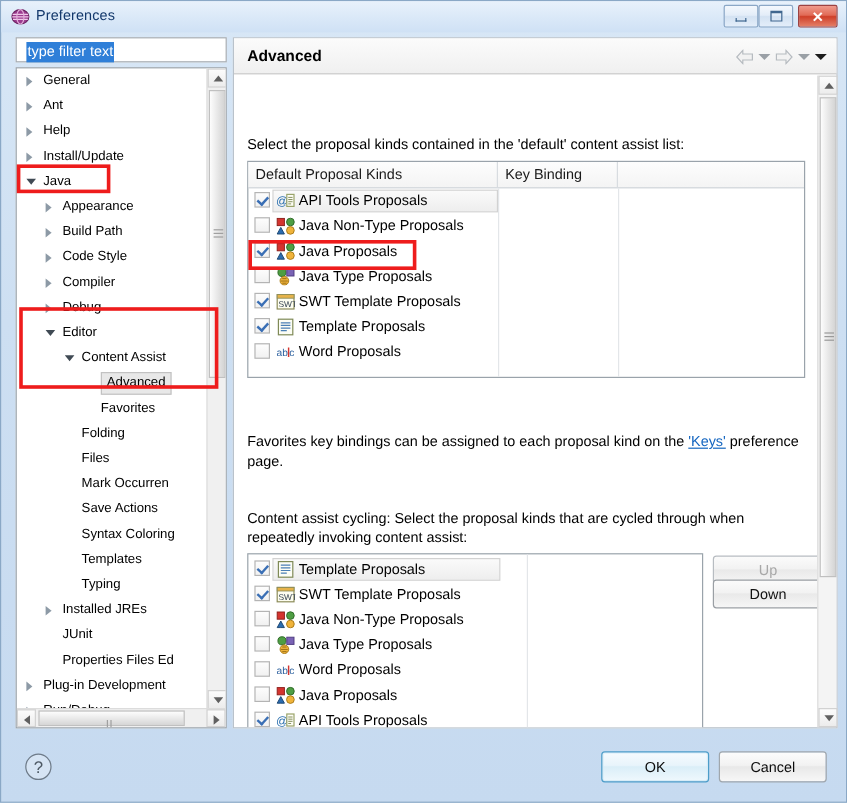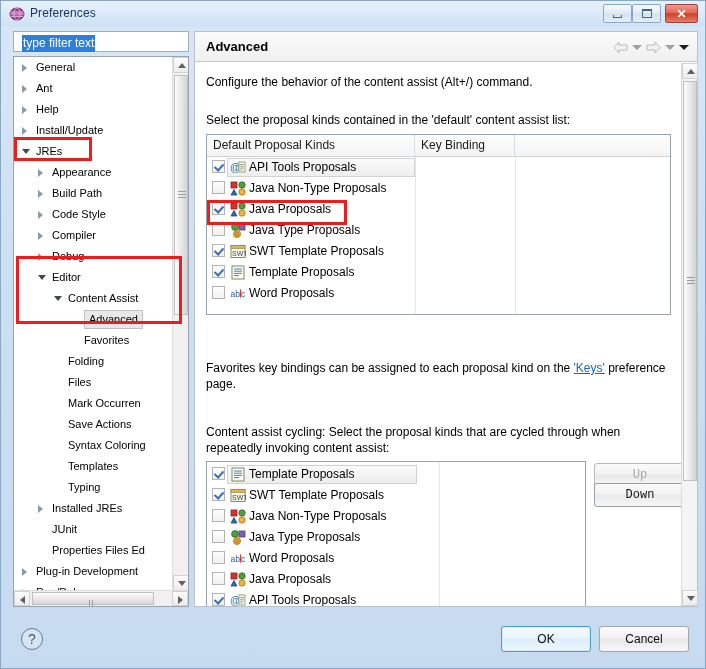--- a/index.html
+++ b/index.html
@@ -316,21 +316,21 @@
     border: 1px solid #9aa3ab;
   }
   #cycle-rows { position: absolute; left: 0; top: 2px; width: 378px; }
   .cyc-sep { position: absolute; left: 232px; top: 0; bottom: 0; width: 1px; background: #e3e6e9; }
 
   #btn-up, #btn-down {
     position: absolute; left: 399px;
     width: 92px; height: 24px;
     border: 1px solid #b7bcc1;
     border-radius: 3px;
-    font-family: Liberation Mono, monospace;
+    font-family: Liberation Sans, sans-serif;
     font-size: 12px;
     background: linear-gradient(to bottom,#fbfbfb 0%,#f2f2f2 45%,#e9e9e9 50%,#f6f6f6 100%);
     cursor: default;
   }
   #btn-up { top: 400px; color: #a7a7a7; }
   #btn-down { top: 420px; color: #111; border-color: #9a9fa4; }
 
   
   #content-vscroll {
     position: absolute; right: 0; top: 31px;
@@ -454,21 +454,21 @@
             <div class="tree-item">
               <span class="tw-arrow tw-collapsed" style="left: 8px;"></span>
               <span class="tree-label" style="left: 22px;">Help</span>
             </div>
             <div class="tree-item">
               <span class="tw-arrow tw-collapsed" style="left: 8px;"></span>
               <span class="tree-label" style="left: 22px;">Install/Update</span>
             </div>
             <div class="tree-item">
               <span class="tw-arrow tw-expanded" style="left: 8px;"></span>
-              <span class="tree-label" style="left: 22px;">JREs</span>
+              <span class="tree-label" style="left: 22px;">Java</span>
             </div>
             <div class="tree-item">
               <span class="tw-arrow tw-collapsed" style="left: 24px;"></span>
               <span class="tree-label" style="left: 38px;">Appearance</span>
             </div>
             <div class="tree-item">
               <span class="tw-arrow tw-collapsed" style="left: 24px;"></span>
               <span class="tree-label" style="left: 38px;">Build Path</span>
             </div>
             <div class="tree-item">
@@ -580,21 +580,20 @@
           <svg class="nav-hollow-arrow" viewBox="0 0 15 13">
             <path d="M9 1 L14 6.5 L9 12 L9 9 L1 9 L1 4 L9 4 Z" fill="#f2f2f2" stroke="#b6bbc0" stroke-width="1"></path>
           </svg>
           <span class="nav-caret"></span>
           <span class="nav-caret black"></span>
         </div>
       </div>
 
       <div id="page-content">
 
-        <div class="desc" id="desc1">Configure the behavior of the content assist (Alt+/) command.</div>
         <div class="desc" id="desc2">Select the proposal kinds contained in the 'default' content assist list:</div>
 
         <div id="kinds-table">
           <div id="kinds-header">
             <div class="col-head" id="ch-kind">Default Proposal Kinds</div>
             <div class="col-head" id="ch-keybinding">Key Binding</div>
             <div class="col-head" id="ch-blank"></div>
           </div>
           <div id="kinds-rows">
               <div class="kind-row">

